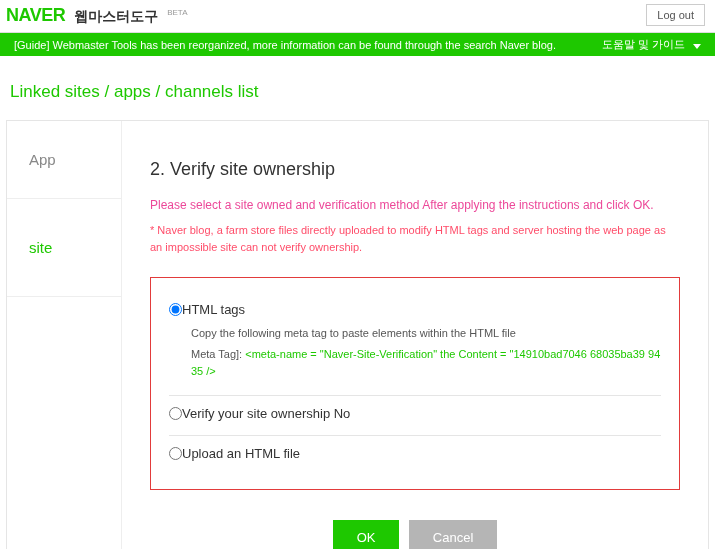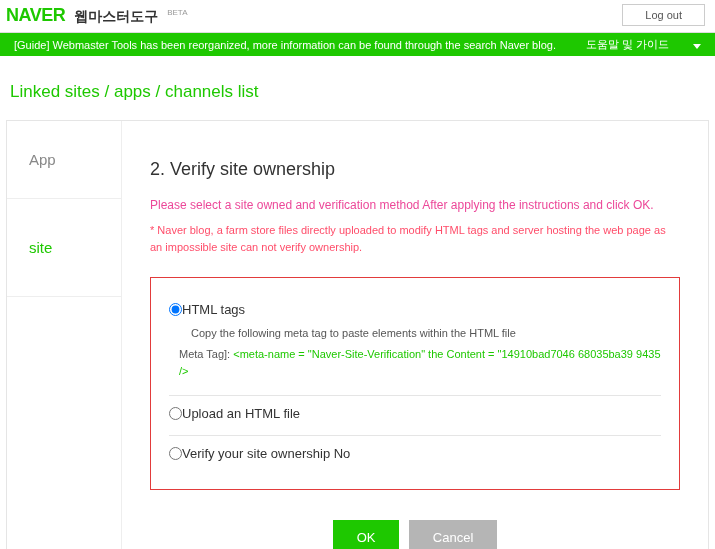--- a/index.html
+++ b/index.html
@@ -2,40 +2,40 @@
 <html><head>
 <meta charset="utf-8">
 <style>
 * { margin: 0; padding: 0; box-sizing: border-box; }
 body { font-family: Arial, sans-serif; font-size: 12px; color: #333; background: #fff; width: 715px; }
 .header { display: flex; align-items: center; justify-content: space-between; padding: 4px 10px 6px 6px; border-bottom: 1px solid #ddd; }
 .header-left { display: flex; align-items: baseline; gap: 9px; }
 .logo { font-weight: 900; font-size: 18px; color: #1ec800; letter-spacing: -0.5px; }
 .logo-sub { font-weight: bold; font-size: 14px; color: #333; }
 .beta { font-size: 8px; color: #999; position: relative; top: -6px; }
-.logout { border: 1px solid #ccc; padding: 4px 22px; font-size: 11px; color: #555; background: #fff; cursor: pointer; }
+.logout { border: 1px solid #ccc; padding: 4px 10px; font-size: 11px; color: #555; background: #fff; cursor: pointer; }
 .banner { background: #1ec800; color: #fff; display: flex; justify-content: space-between; align-items: center; padding: 4px 14px; font-size: 11px; }
-.banner-right { display: flex; align-items: center; gap: 20px; }
+.banner-right { display: flex; align-items: center; gap: 4px; }
 .chevron-down::after { content: ""; display: inline-block; border-left: 4px solid transparent; border-right: 4px solid transparent; border-top: 5px solid #fff; margin-left: 4px; }
 .breadcrumb { color: #1ec800; font-size: 17px; padding: 26px 10px 18px 10px; }
 .main { border: 1px solid #e5e5e5; margin: 0 6px; display: flex; min-height: 430px; }
 .sidebar { width: 115px; border-right: 1px solid #eee; }
 .tab { padding: 30px 0 30px 22px; font-size: 15px; color: #888; border-bottom: 1px solid #eee; cursor: pointer; }
 .tab.active { color: #1ec800; font-weight: normal; padding-top: 40px; padding-bottom: 40px; }
 .content { flex: 1; padding: 38px 28px 20px 28px; }
 .section-title { font-size: 18px; color: #333; margin-bottom: 18px; font-weight: normal; }
 .instruction { font-size: 12px; color: #ec4899; margin-bottom: 10px; }
 .warning { font-size: 11px; color: #ff4d6a; line-height: 1.5; margin-bottom: 22px; }
 .highlight-box { border: 1px solid #e23b3b; padding: 14px 18px 14px 18px; margin-bottom: 30px; }
 .option-block { padding: 10px 0 14px 0; border-bottom: 1px solid #e5e5e5; }
 .option-block:last-child { border-bottom: none; }
 .radio-row { display: flex; align-items: center; gap: 0; font-size: 13px; color: #333; }
 .radio-row input { margin: 0; }
 .option-desc { font-size: 11px; color: #555; margin: 8px 0 4px 22px; line-height: 1.5; }
-.meta-tag { font-size: 11px; color: #1ec800; margin-left: 10px; line-height: 1.6; word-break: break-all; }
+.meta-tag { font-size: 11px; color: #1ec800; margin-left: 22px; line-height: 1.6; word-break: break-all; }
 .meta-label { color: #555; }
 .buttons { text-align: center; margin-top: 10px; }
 .btn { display: inline-block; padding: 10px 24px; font-size: 13px; border: none; cursor: pointer; margin: 0 3px; }
 .btn-ok { background: #1ec800; color: #fff; }
 .btn-cancel { background: #b5b5b5; color: #fff; }
 </style>
 </head>
 <body>
 
 <div class="header">
@@ -78,28 +78,28 @@
         <div class="option-desc">Copy the following meta tag to paste elements within the HTML file</div>
         <div class="meta-tag">
           <span class="meta-label">Meta Tag]:</span>
           <span>&lt;meta-name = "Naver-Site-Verification" the Content = "14910bad7046      68035ba39          9435       /&gt;</span>
         </div>
       </div>
 
       <div class="option-block">
         <label class="radio-row">
           <input type="radio" name="verify" style="">
-          <span>Upload an HTML file</span>
+          <span>Verify your site ownership No</span>
         </label>
       </div>
 
       <div class="option-block">
         <label class="radio-row">
           <input type="radio" name="verify" style="">
-          <span>Verify your site ownership No</span>
+          <span>Upload an HTML file</span>
         </label>
       </div>
 
     </div>
 
     <div class="buttons">
       <button class="btn btn-ok">OK</button>
       <button class="btn btn-cancel">Cancel</button>
     </div>
   </div>

